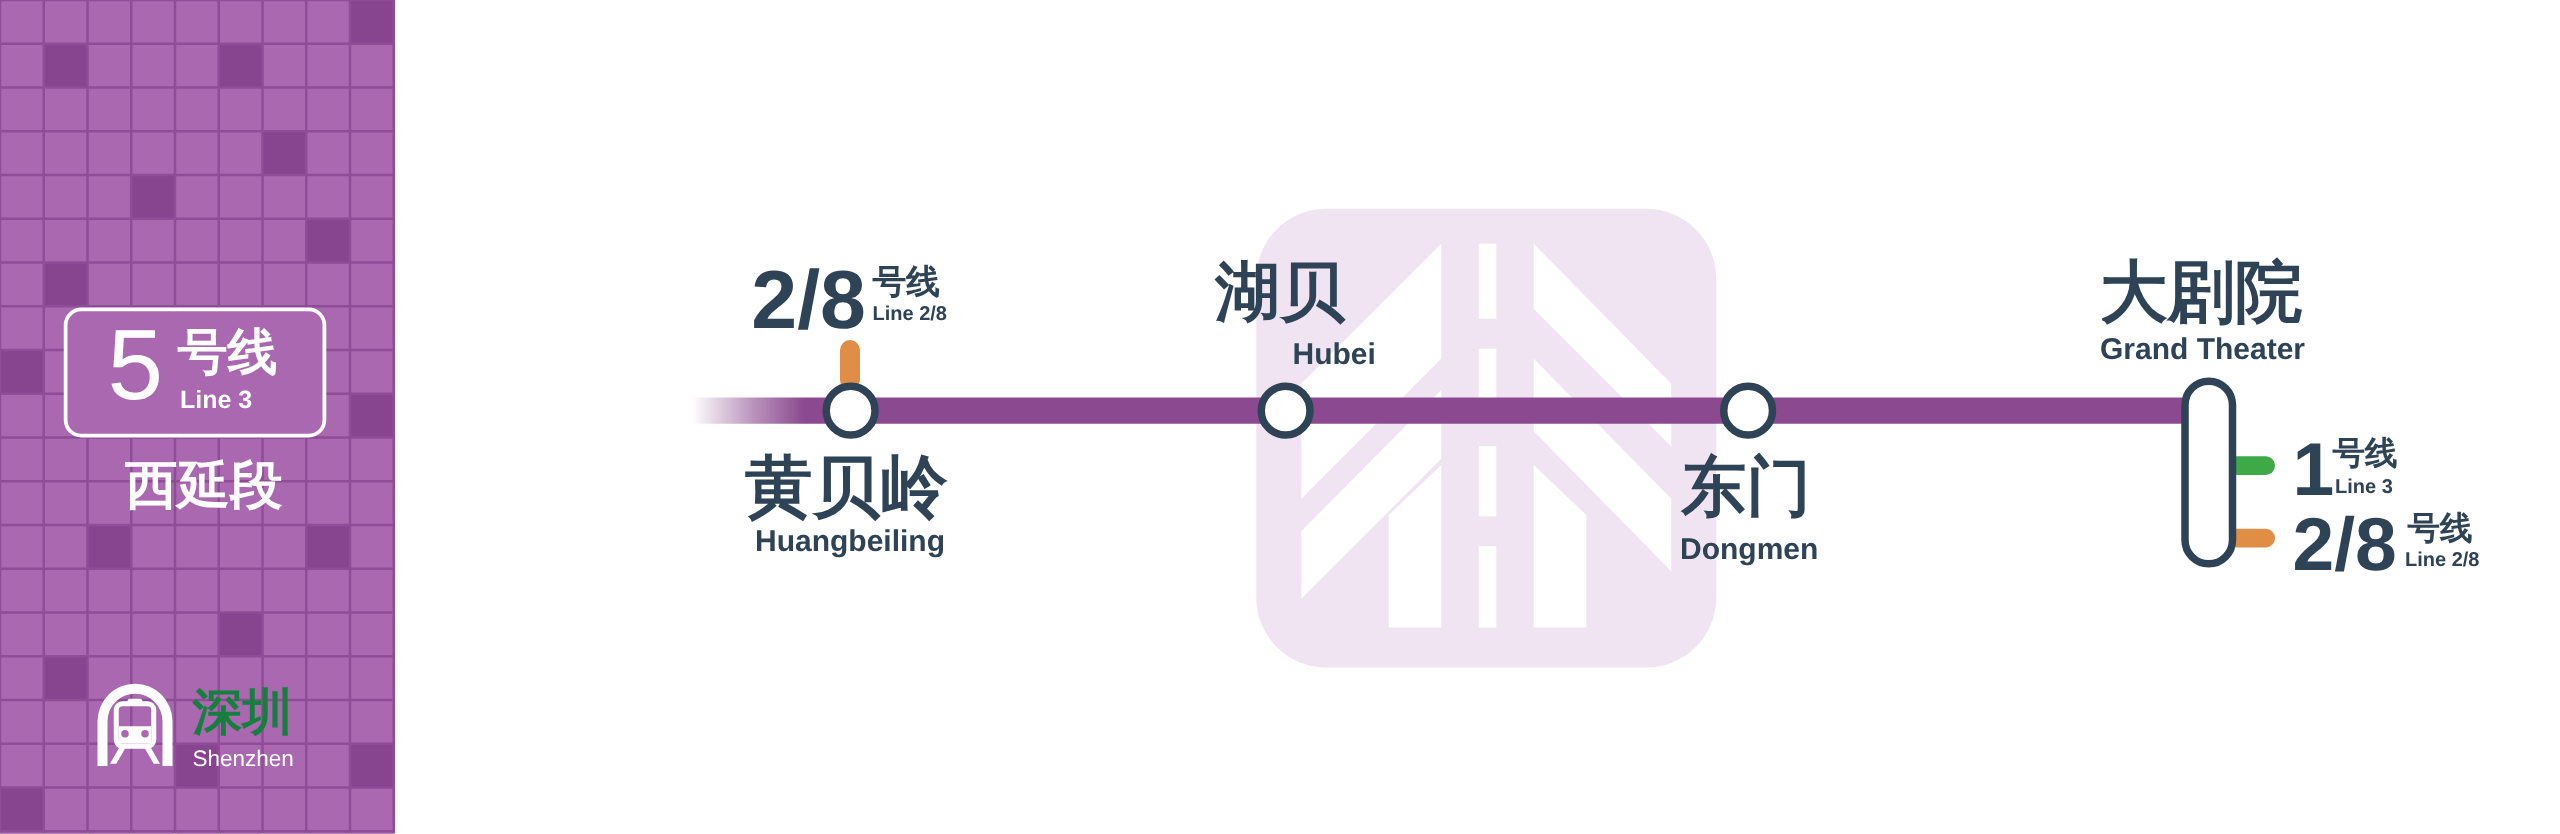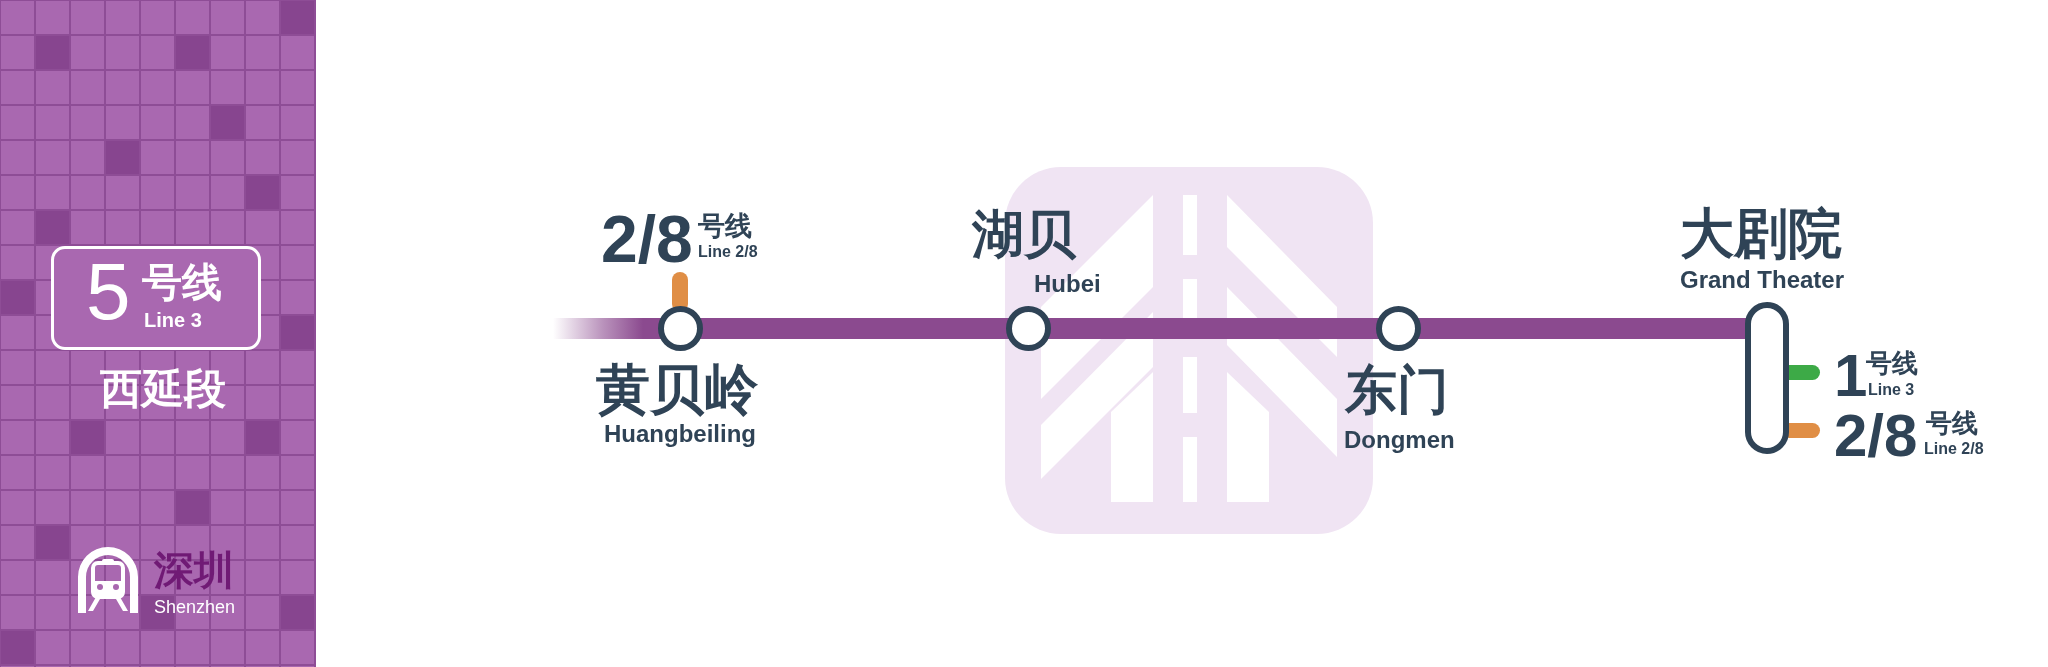--- a/index.html
+++ b/index.html
@@ -11,21 +11,21 @@
       grid-template-columns: repeat(9, 33px); grid-auto-rows: 33px; gap: 2px; padding: 1px; }
     .cell { background: #A968B0; }
     .cell.dark { background: #87458F; }
     .line-badge { left: 51px; top: 246px; width: 210px; height: 104px; border: 3px solid #ffffff; border-radius: 14px;
       background: #A968B0; box-sizing: border-box; }
     .badge-num { left: 86px; top: 252px; font-size: 80px; color: #fff; font-family: "Liberation Sans", sans-serif; line-height: 1; }
     .badge-cn { left: 142px; top: 262px; font-size: 40px; color: #fff; font-family: "DejaVu Serif", serif; line-height: 1; font-weight: bold; }
     .badge-en { left: 144px; top: 310px; font-size: 20px; color: #fff; font-family: "Liberation Sans", sans-serif; line-height: 1; font-weight: bold; }
     .section-label { left: 100px; top: 368px; font-size: 42px; color: #fff; font-family: Liberation Serif, serif; line-height: 1; font-weight: bold; }
     .city-logo { left: 74px; top: 543px; width: 68px; height: 70px; }
-    .city-cn { left: 154px; top: 550px; font-size: 40px; color: #701a75; font-family: "DejaVu Serif", serif; line-height: 1; font-weight: bold; }
+    .city-cn { left: 154px; top: 550px; font-size: 40px; color: #15803d; font-family: "DejaVu Serif", serif; line-height: 1; font-weight: bold; }
     .city-en { left: 154px; top: 598px; font-size: 18px; color: #fff; font-family: "Liberation Sans", sans-serif; line-height: 1; }
     .watermark { left: 1005px; top: 167px; width: 368px; height: 367px; border-radius: 56px; background: #F0E4F3; overflow: hidden; }
     .track { left: 553px; top: 318px; width: 1196px; height: 21px;
       background: linear-gradient(to right, rgba(139,74,143,0) 0px, rgba(139,74,143,0.6) 50px, #8B4A8F 90px, #8B4A8F 100%); }
     .station { width: 33px; height: 33px; border: 6px solid #2F4356; border-radius: 50%; background: #fff; }
     .stub { border-radius: 8px; }
     .txt { color: #2F4356; line-height: 1; white-space: nowrap; }
     .cn { font-family: "DejaVu Serif", serif; font-weight: bold; }
     .en { font-family: "Liberation Sans", sans-serif; font-weight: bold; }
     .big { font-family: "Liberation Sans", sans-serif; font-weight: bold; }

